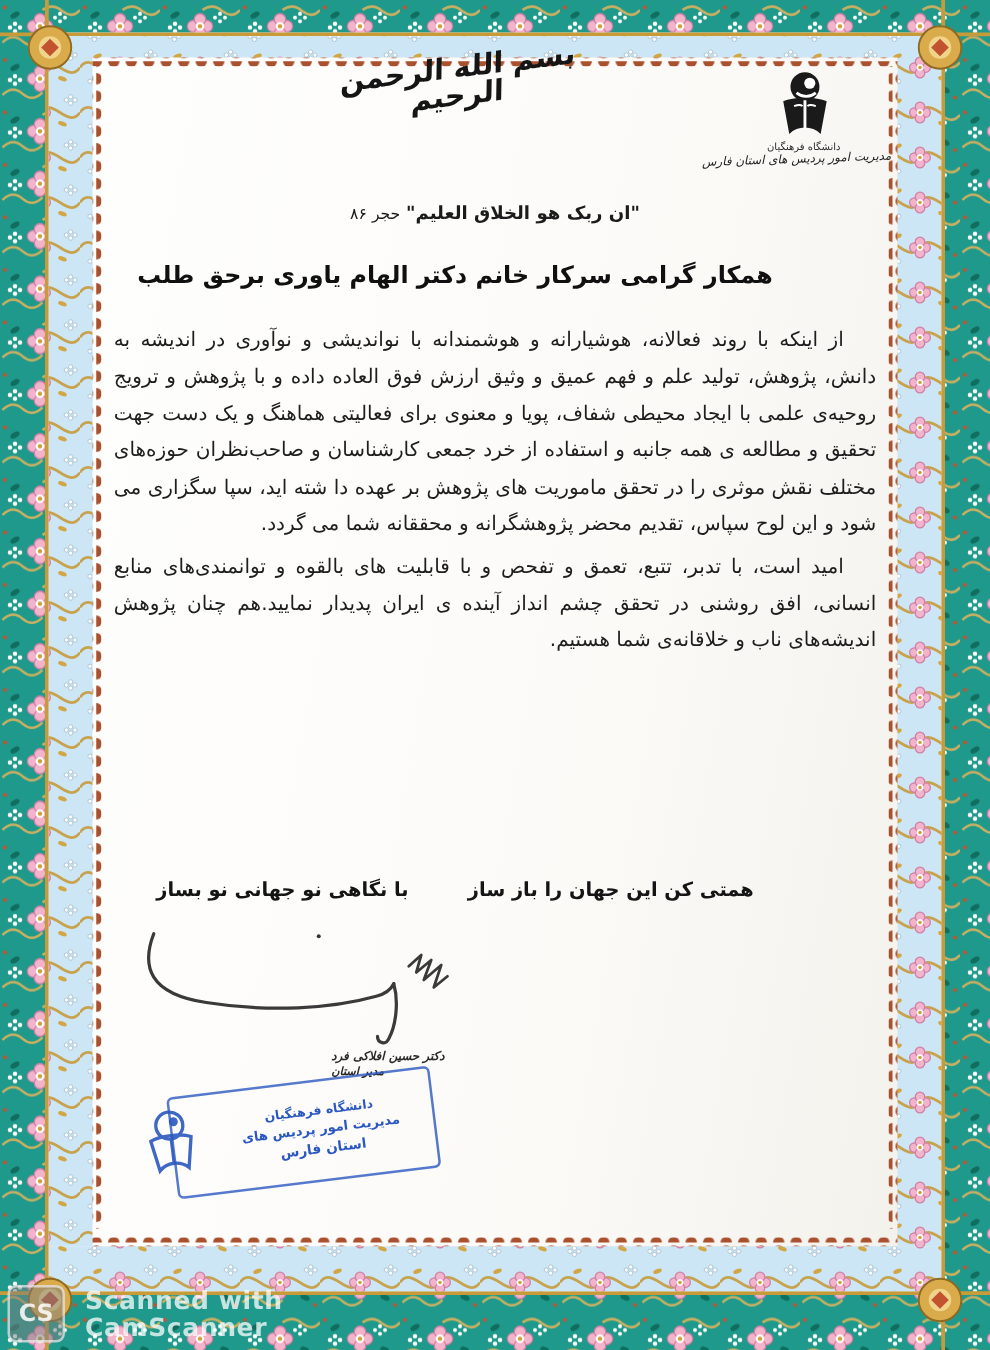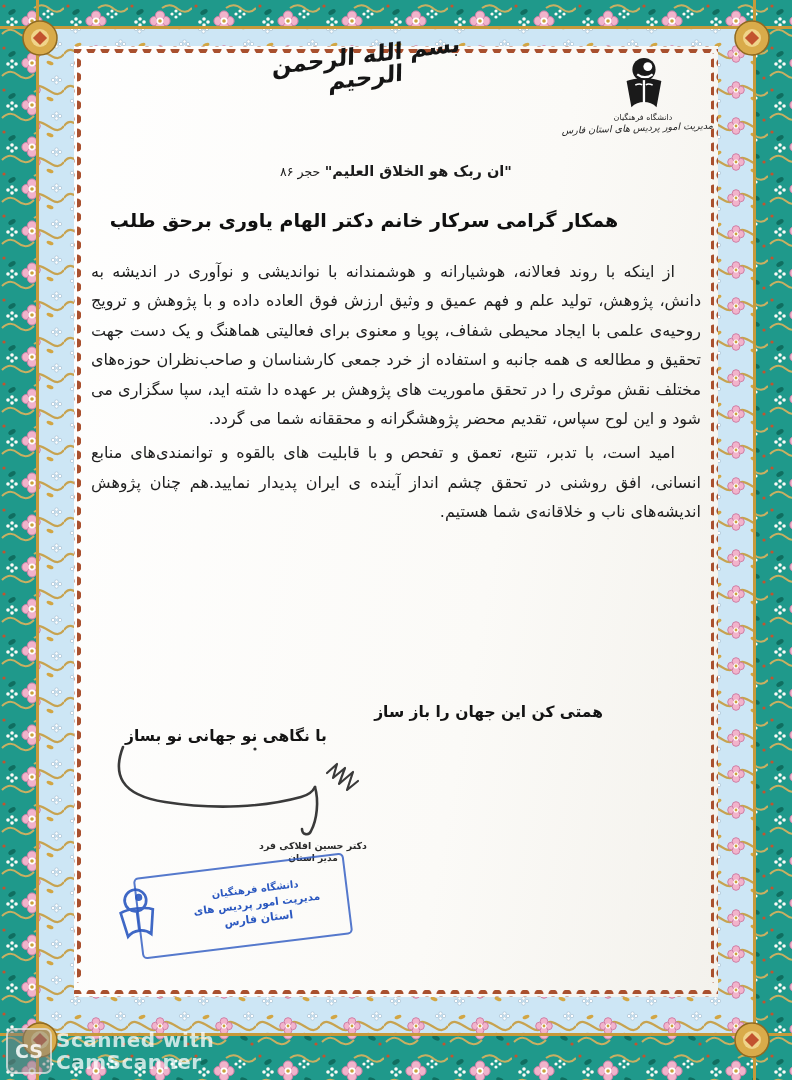--- a/index.html
+++ b/index.html
@@ -26,37 +26,37 @@
   .quote .q{font-weight:600;}
   .quote .src{font-size:12.5px;}
   .title{position:absolute;top:156px;right:0;left:0;text-align:center;
          padding-right:64px;font-size:19px;font-weight:700;color:#101010;}
   .body-text{position:absolute;top:204px;right:10px;left:10px;
              font-size:16px;line-height:29.4px;text-align:justify;color:#1e1e1e;}
   .body-text p{margin:0 0 5px 0;text-indent:26px;}
   .verse{position:absolute;top:650px;right:0;left:0;height:26px;
          font-size:15.5px;font-weight:700;color:#141414;}
   .verse .v-right{position:absolute;right:108px;}
-  .verse .v-left{position:absolute;left:44px;margin-top:24px;}
+  .verse .v-left{position:absolute;left:44px;}
   .sig-svg{position:absolute;left:22px;top:688px;z-index:3;}
-  .sig-name{position:absolute;left:157px;top:786px;width:150px;text-align:center;
-            font-size:9.5px;font-weight:700;color:#2b2b2b;line-height:13px;}
+  .sig-name{position:absolute;left:184px;top:786px;width:150px;text-align:left;
+            font-size:9.5px;font-weight:700;color:#2b2b2b;line-height:13px;font-style:italic;}
   .sig-role{font-weight:600;font-size:9px;}
   .stamp{position:absolute;left:56px;top:812px;width:208px;height:78px;
          transform:rotate(-7deg);border:2.5px solid rgba(43,88,192,.8);
          border-radius:5px;z-index:3;}
   .stamp-emblem{position:absolute;left:-30px;top:6px;}
   .stamp-text{position:absolute;inset:0;display:flex;flex-direction:column;
               justify-content:center;align-items:center;gap:3px;padding-right:6px;
               padding-left:34px;color:#2b58c0;font-weight:600;}
   .stamp-l1{font-size:10px;}
   .stamp-l2{font-size:10.5px;}
   .stamp-l3{font-size:11px;letter-spacing:2px;}
   .watermark{position:absolute;left:6px;bottom:6px;z-index:5;display:flex;
-             align-items:center;gap:4px;direction:ltr;}
+             align-items:center;gap:16px;direction:ltr;}
   .wm-logo{width:42px;height:42px;border-radius:7px;background:rgba(125,125,125,.5);
            border:2px solid rgba(255,255,255,.6);display:flex;align-items:center;
            justify-content:center;font-weight:700;font-size:19px;
            color:rgba(255,255,255,.85);}
   .wm-text{font-size:20px;font-weight:700;color:rgba(255,255,255,.75);
            line-height:22px;letter-spacing:.5px;}
 </style>
 </head>
 <body>
 

